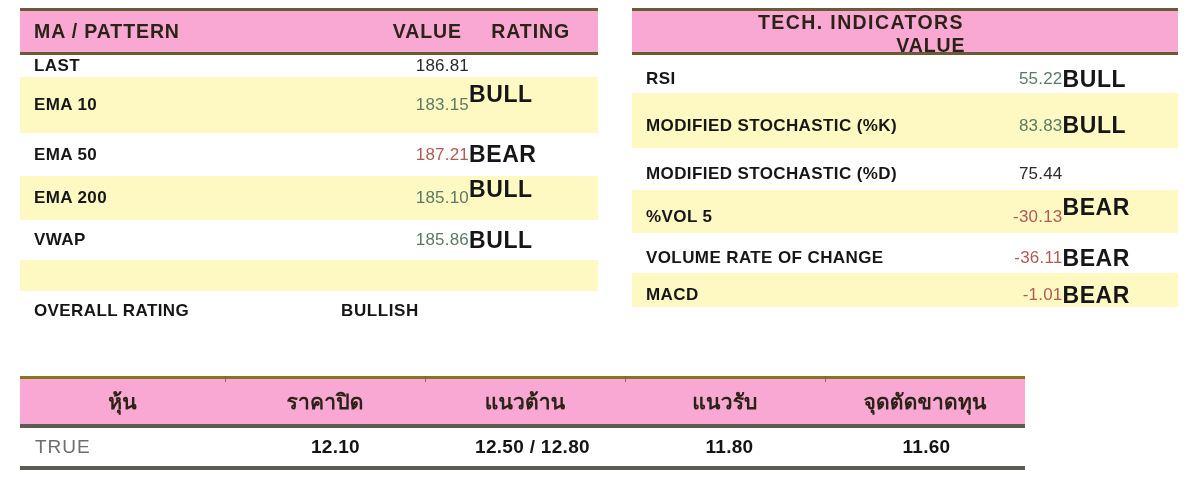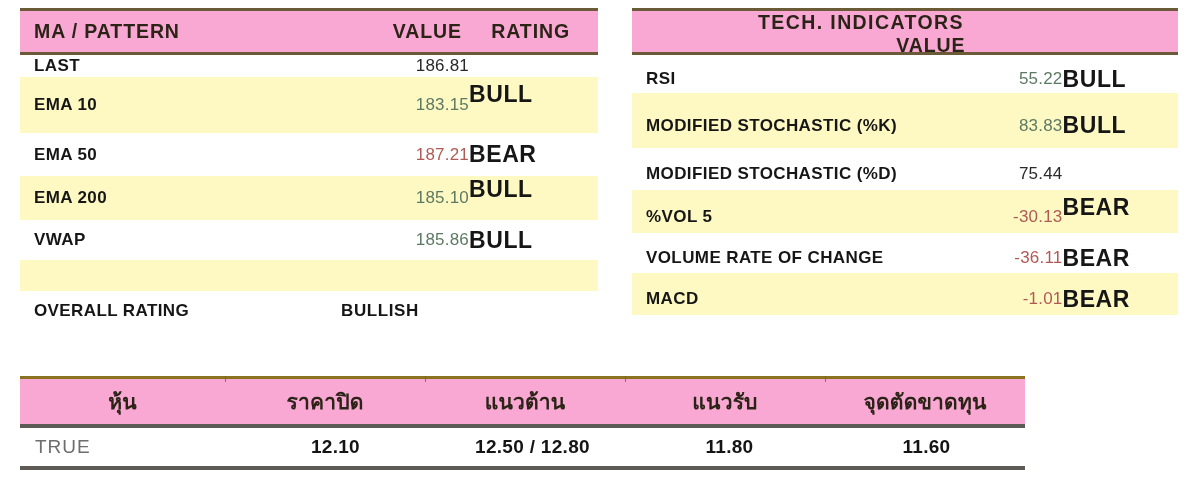--- a/index.html
+++ b/index.html
@@ -240,21 +240,21 @@
     <div class="cell-value v-bear">-30.13</div>
     <div class="cell-rating rating-up2">BEAR</div>
   </div>
 
   <div class="row odd" style="height:40px">
     <div class="cell-label">VOLUME RATE OF CHANGE</div>
     <div class="cell-value v-bear">-36.11</div>
     <div class="cell-rating">BEAR</div>
   </div>
 
-  <div class="row even" style="height:42px">
+  <div class="row even" style="height:34px">
     <div class="cell-label">MACD</div>
     <div class="cell-value v-bear">-1.01</div>
     <div class="cell-rating">BEAR</div>
   </div>
 </div>
 
 <div class="panel" id="stock-panel">
   <div class="tbl-header">
     <span class="tick" style="left:205px"></span>
     <span class="tick" style="left:405px"></span>

